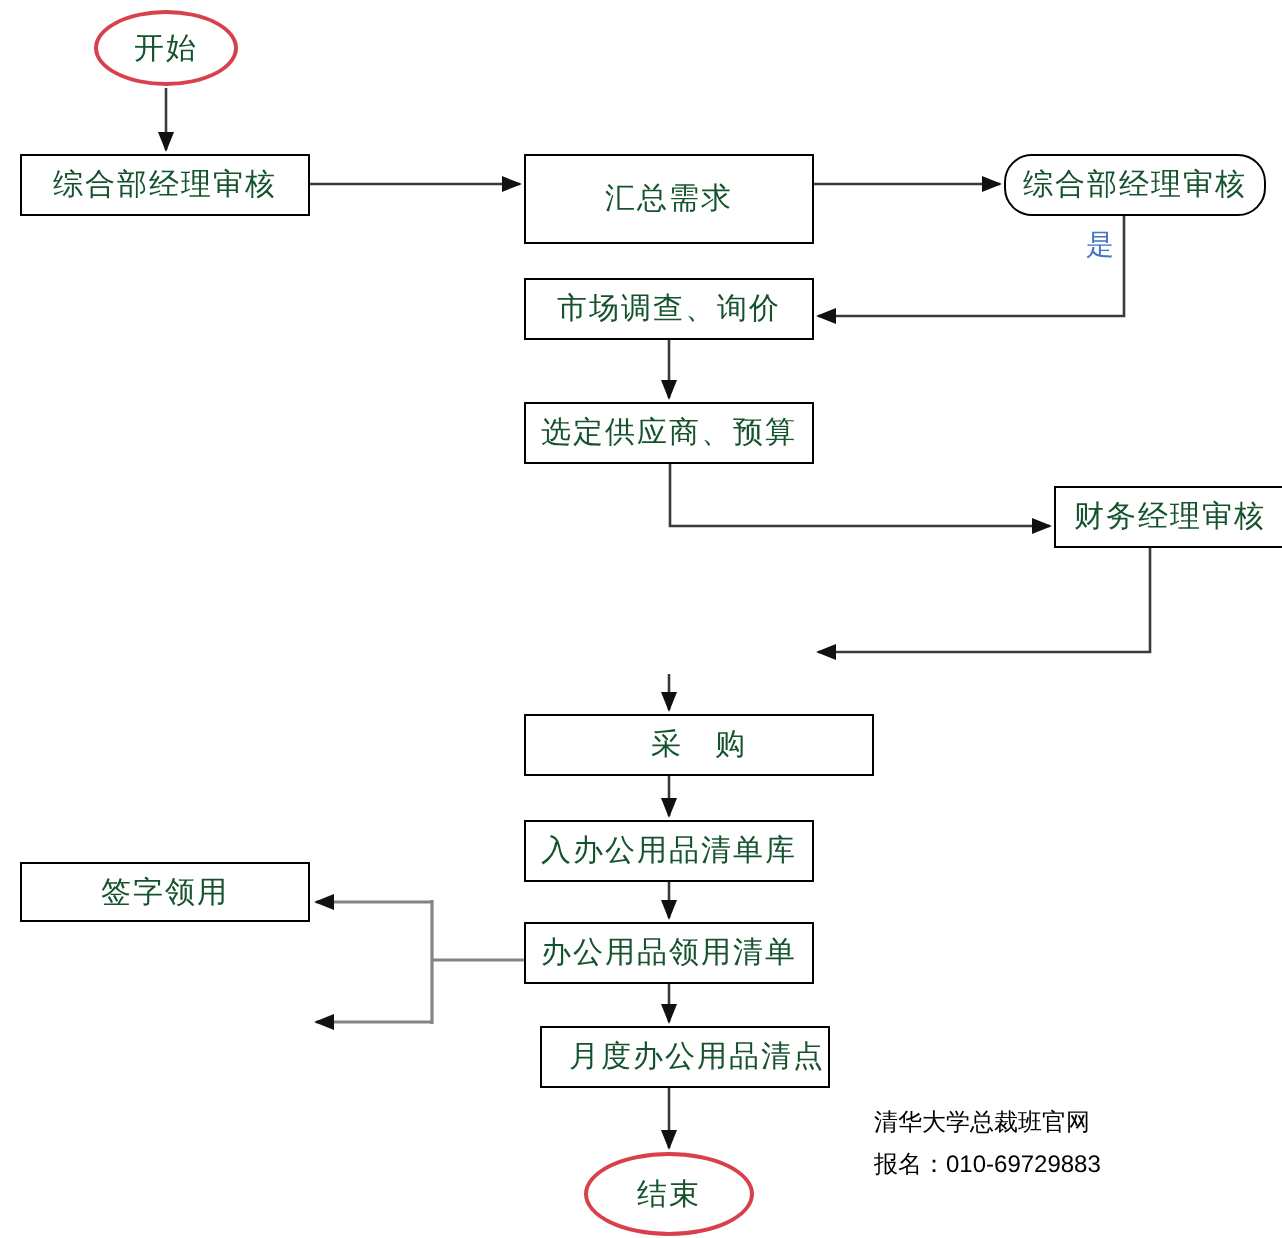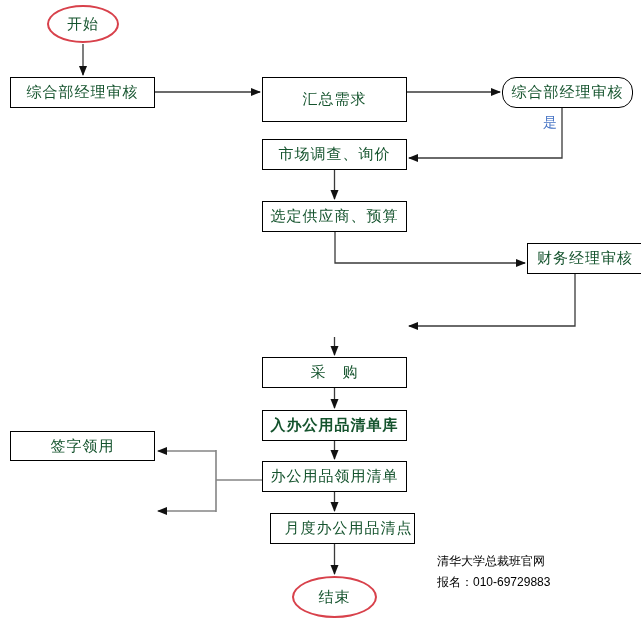--- a/index.html
+++ b/index.html
@@ -104,23 +104,23 @@
 
   <div class="node process" style="left:502px; top:77px; width:131px; height:31px;border-radius:14px;">综合部经理审核</div>
 
   <div class="node process" style="left:262px; top:139px; width:145px; height:31px;">市场调查、询价</div>
 
   <div class="node process" style="left:262px; top:201px; width:145px; height:31px;">选定供应商、预算</div>
 
   <div class="node process" style="left:527px; top:243px; width:116px; height:31px;">财务经理审核</div>
 
 
-  <div class="node process" style="left:262px; top:357px; width:145px; height:31px;">采　购</div>
+  <div class="node process" style="left:262px; top:357px; width:175px; height:31px;">采　购</div>
 
-  <div class="node process" style="left:262px; top:410px; width:145px; height:31px;font-weight:bold;">入办公用品清单库</div>
+  <div class="node process" style="left:262px; top:410px; width:145px; height:31px;">入办公用品清单库</div>
 
   <div class="node process" style="left:262px; top:461px; width:145px; height:31px;">办公用品领用清单</div>
 
   <div class="node process" style="left:10px; top:431px; width:145px; height:30px;">签字领用</div>
 
 
   <div class="node process" style="left:270px; top:513px; width:145px; height:31px;padding-left:12px;">月度办公用品清点</div>
 
   <div class="branch-label" style="left:543px; top:114px;">是</div>
 

